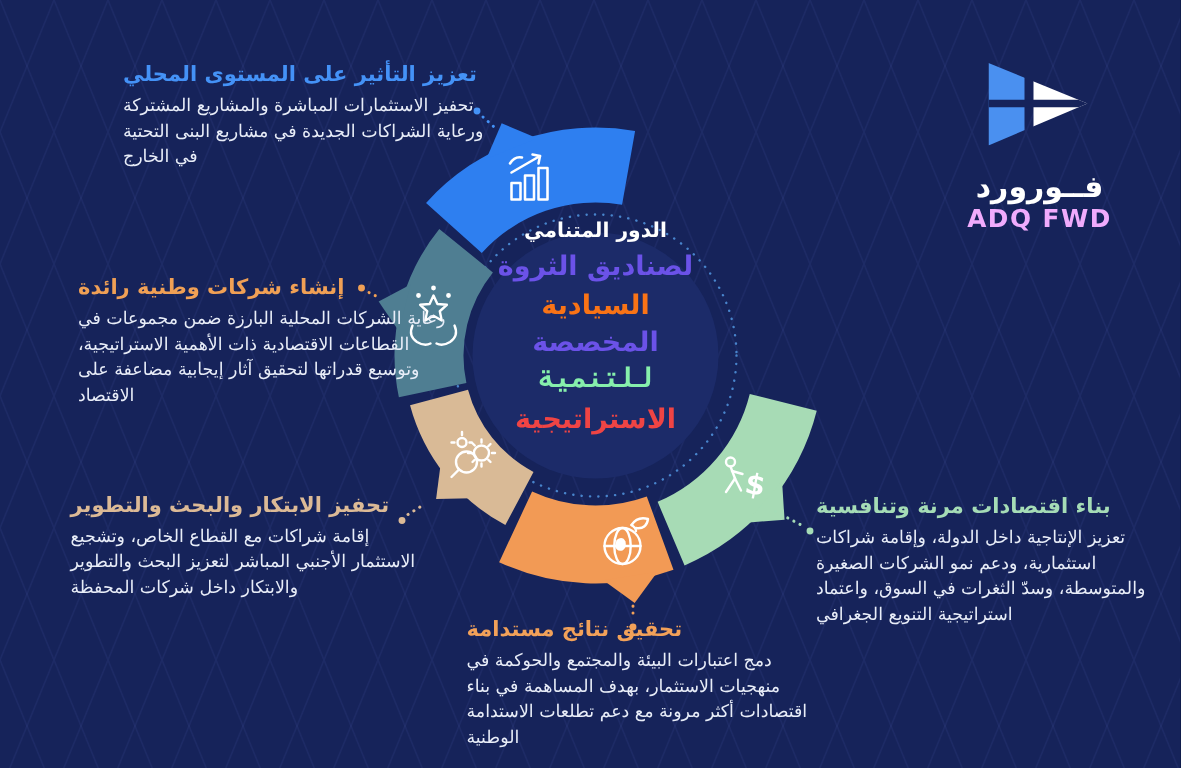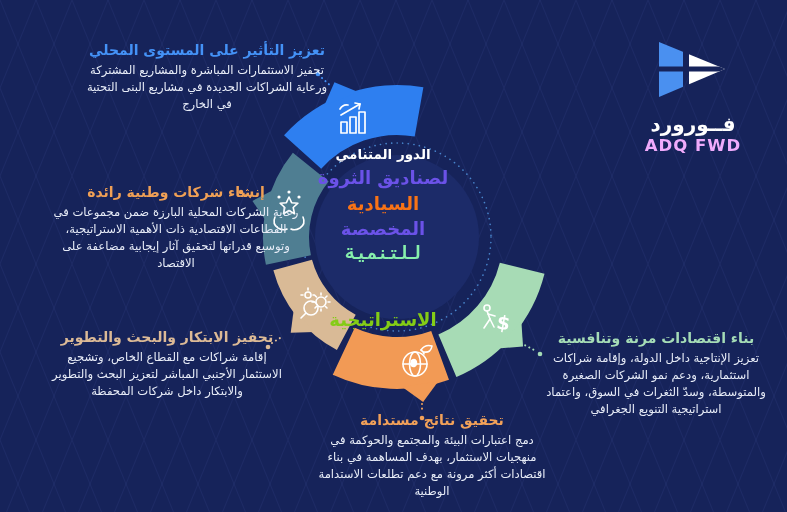--- a/index.html
+++ b/index.html
@@ -3,24 +3,24 @@
 <meta charset="utf-8">
 <style>
   html,body{margin:0;padding:0;background:#0d1a45;}
   #stage{
     position:relative;width:787px;height:512px;overflow:hidden;
     background:#16235a;
     font-family:"DejaVu Sans","Liberation Sans",sans-serif;
   }
   #bg-pattern{position:absolute;inset:0;z-index:0;}
   #donut{position:absolute;inset:0;z-index:1;}
-  .block{position:absolute;direction:rtl;text-align:center;z-index:2;}
+  .block{position:absolute;direction:rtl;text-align:left;z-index:2;}
   .block .title{font-weight:700;font-size:14px;white-space:nowrap;margin:0 0 4px 0;}
   .block .body{font-size:11.6px;line-height:1.48;color:#e8edf8;margin:0;}
-  #center-block{position:absolute;left:289px;top:146px;width:188px;text-align:center;direction:rtl;z-index:2;}
+  #center-block{position:absolute;left:303px;top:146px;width:188px;text-align:center;direction:rtl;z-index:2;}
   #center-kicker{color:#ffffff;font-size:13.5px;font-weight:700;margin-bottom:3px;white-space:nowrap;}
   .center-line{font-size:18px;font-weight:700;line-height:1.42;white-space:nowrap;}
   #logo{position:absolute;left:637px;top:40px;width:112px;text-align:center;z-index:2;}
   #logo-arabic{color:#ffffff;font-weight:700;font-size:20px;margin-top:8px;white-space:nowrap;letter-spacing:1px;}
   #logo-latin{color:#f0abfc;font-weight:700;font-size:16.5px;letter-spacing:1px;white-space:nowrap;}
 </style>
 </head>
 <body>
 
 <div id="stage" style="background: rgb(22, 35, 90);">
@@ -125,21 +125,21 @@
     <div id="logo-arabic">فــورورد</div>
     <div id="logo-latin">ADQ FWD</div>
   </div>
 
   <div id="center-block">
     <div id="center-kicker">الدور المتنامي</div>
     <div class="center-line" style="color: rgb(107, 82, 232);">لصناديق الثروة</div>
     <div class="center-line" style="color: #f97316; text-align: center;">السيادية</div>
     <div class="center-line" style="color: rgb(107, 82, 232);">المخصصة</div>
     <div class="center-line" style="color: #86efac; font-family: Liberation Mono, monospace;">للتنمية</div>
-    <div class="center-line" style="color: #84cc16; margin-top: 40px;">الاستراتيجية</div>
+    <div class="center-line" style="color: #ef4444;">الاستراتيجية</div>
   </div>
 
   <div class="block" style="right:455px;top:42px;width:250px;">
     <div class="title" style="color: rgb(68, 146, 247);">تعزيز التأثير على المستوى المحلي</div>
     <div class="body">تحفيز الاستثمارات المباشرة والمشاريع المشتركة ورعاية الشراكات الجديدة في مشاريع البنى التحتية في الخارج</div>
   </div>
 
   <div class="block" style="right:487px;top:164px;width:248px;margin-top:20px;">
     <div class="title" style="color: rgb(240, 160, 85);">إنشاء شركات وطنية رائدة</div>
     <div class="body">رعاية الشركات المحلية البارزة ضمن مجموعات في القطاعات الاقتصادية ذات الأهمية الاستراتيجية، وتوسيع قدراتها لتحقيق آثار إيجابية مضاعفة على الاقتصاد</div>

